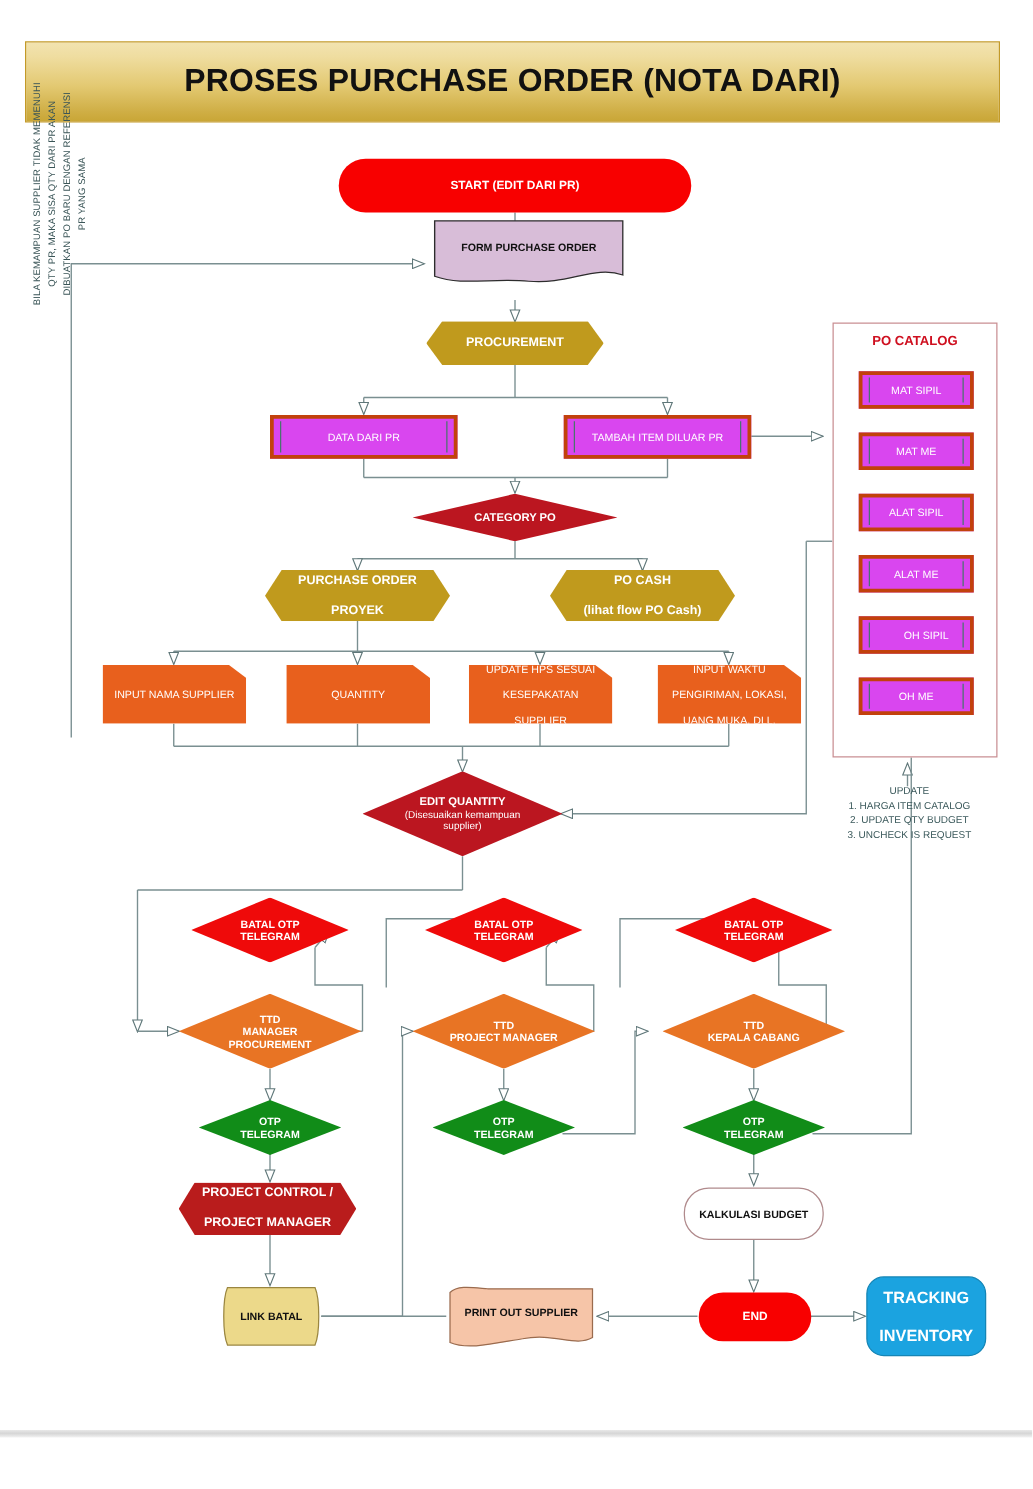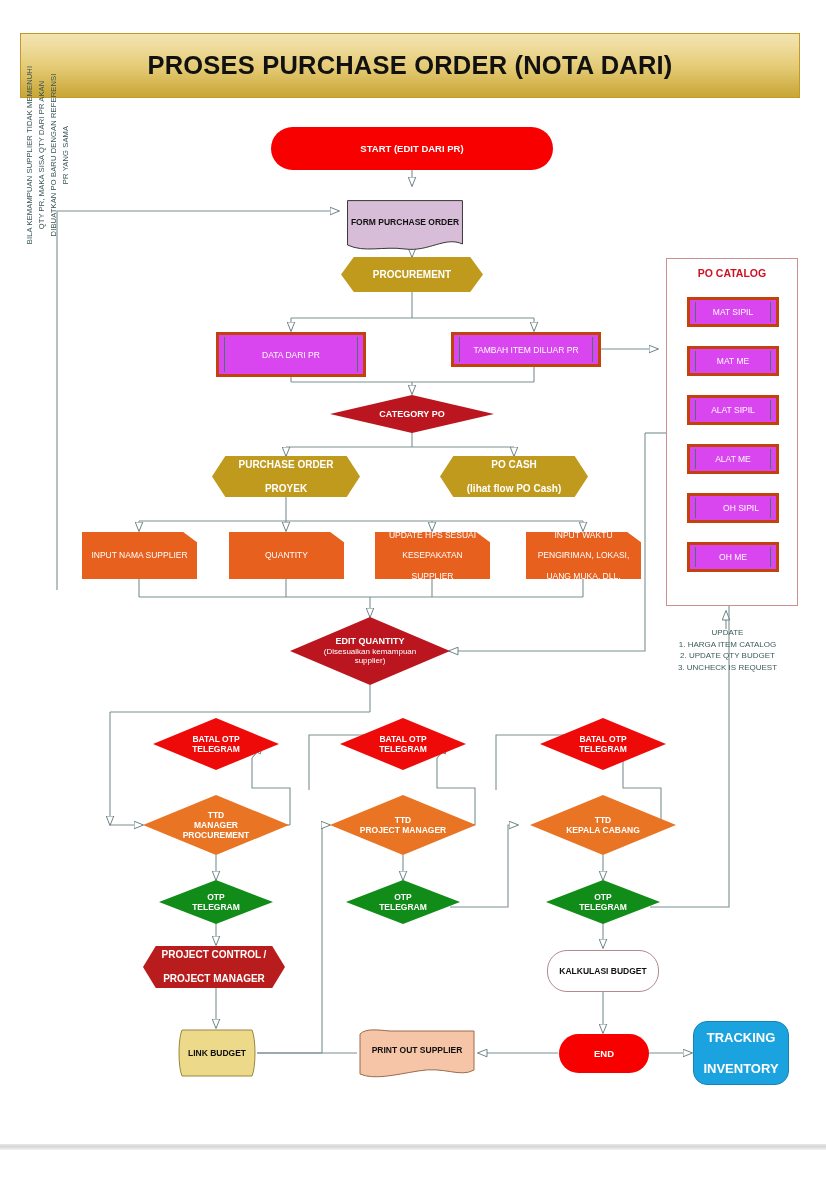--- a/index.html
+++ b/index.html
@@ -296,34 +296,34 @@
     <div>BILA KEMAMPUAN SUPPLIER TIDAK MEMENUHI</div>
     <div>QTY PR, MAKA SISA QTY DARI PR AKAN</div>
     <div>DIBUATKAN PO BARU  DENGAN REFERENSI</div>
     <div>PR YANG SAMA</div>
   </div>
 
   <div class="node pill" style="left:271px; top:127px; width:282px; height:43px;">
     <span>START (EDIT DARI PR)</span>
   </div>
 
-  <div class="doc" style="left:347px; top:200px; width:116px; height:53px;">
+  <div class="doc" style="left:347px; top:176px; width:152px; height:53px;">
     <svg class="doc-body" viewBox="0 0 130 53" preserveAspectRatio="none">
       <path d="M0.6,0.6 L129.4,0.6 L129.4,44 C110,36 92,52 65,49 C40,46 20,53 0.6,45 Z" fill="#d8bdd8" stroke="#2d2d2d" stroke-width="1"></path>
     </svg>
     <div class="doc-label" style="height:43px; font-size:8.5px; font-weight:bold; color:#111;">
       <span>FORM PURCHASE ORDER</span>
     </div>
   </div>
 
   <div class="node hex" style="left:341px; top:257px; width:142px; height:35px;">
     <span>PROCUREMENT</span>
   </div>
 
-  <div class="predef" style="left:216px; top:332px; width:150px; height:45px;">
+  <div class="predef" style="left:216px; top:332px; width:150px; height:35px;">
     <span>DATA DARI PR</span>
   </div>
 
   <div class="predef" style="left:451px; top:332px; width:150px; height:35px;">
     <span>TAMBAH ITEM DILUAR PR</span>
   </div>
 
   <div class="diamond d-red" style="left:330px; top:395px; width:164px; height:38px; font-size:9px; font-weight:bold;">
     <span>CATEGORY PO</span>
   </div>
@@ -401,21 +401,21 @@
       <span>PROJECT CONTROL /</span><br>
       <span>PROJECT MANAGER</span>
     </span>
   </div>
 
   <div class="doc" style="left:176px; top:1029px; width:82px; height:48px;">
     <svg class="doc-body" viewBox="0 0 82 48" preserveAspectRatio="none">
       <path d="M6,1 C2,10 2,38 6,47 L76,47 C80,38 80,10 76,1 Z" fill="#ecd98a" stroke="#9a8640" stroke-width="1"></path>
     </svg>
     <div class="doc-label" style="height:48px; font-size:8.5px; font-weight:bold; color:#111;">
-      <span>LINK BUDGET</span>
+      <span>LINK BATAL</span>
     </div>
   </div>
 
   <div class="diamond d-red2" style="left:340px; top:718px; width:126px; height:52px; font-size:8.5px; font-weight:bold;">
     <span>
       <span>BATAL OTP</span><br>
       <span>TELEGRAM</span>
     </span>
   </div>
 

